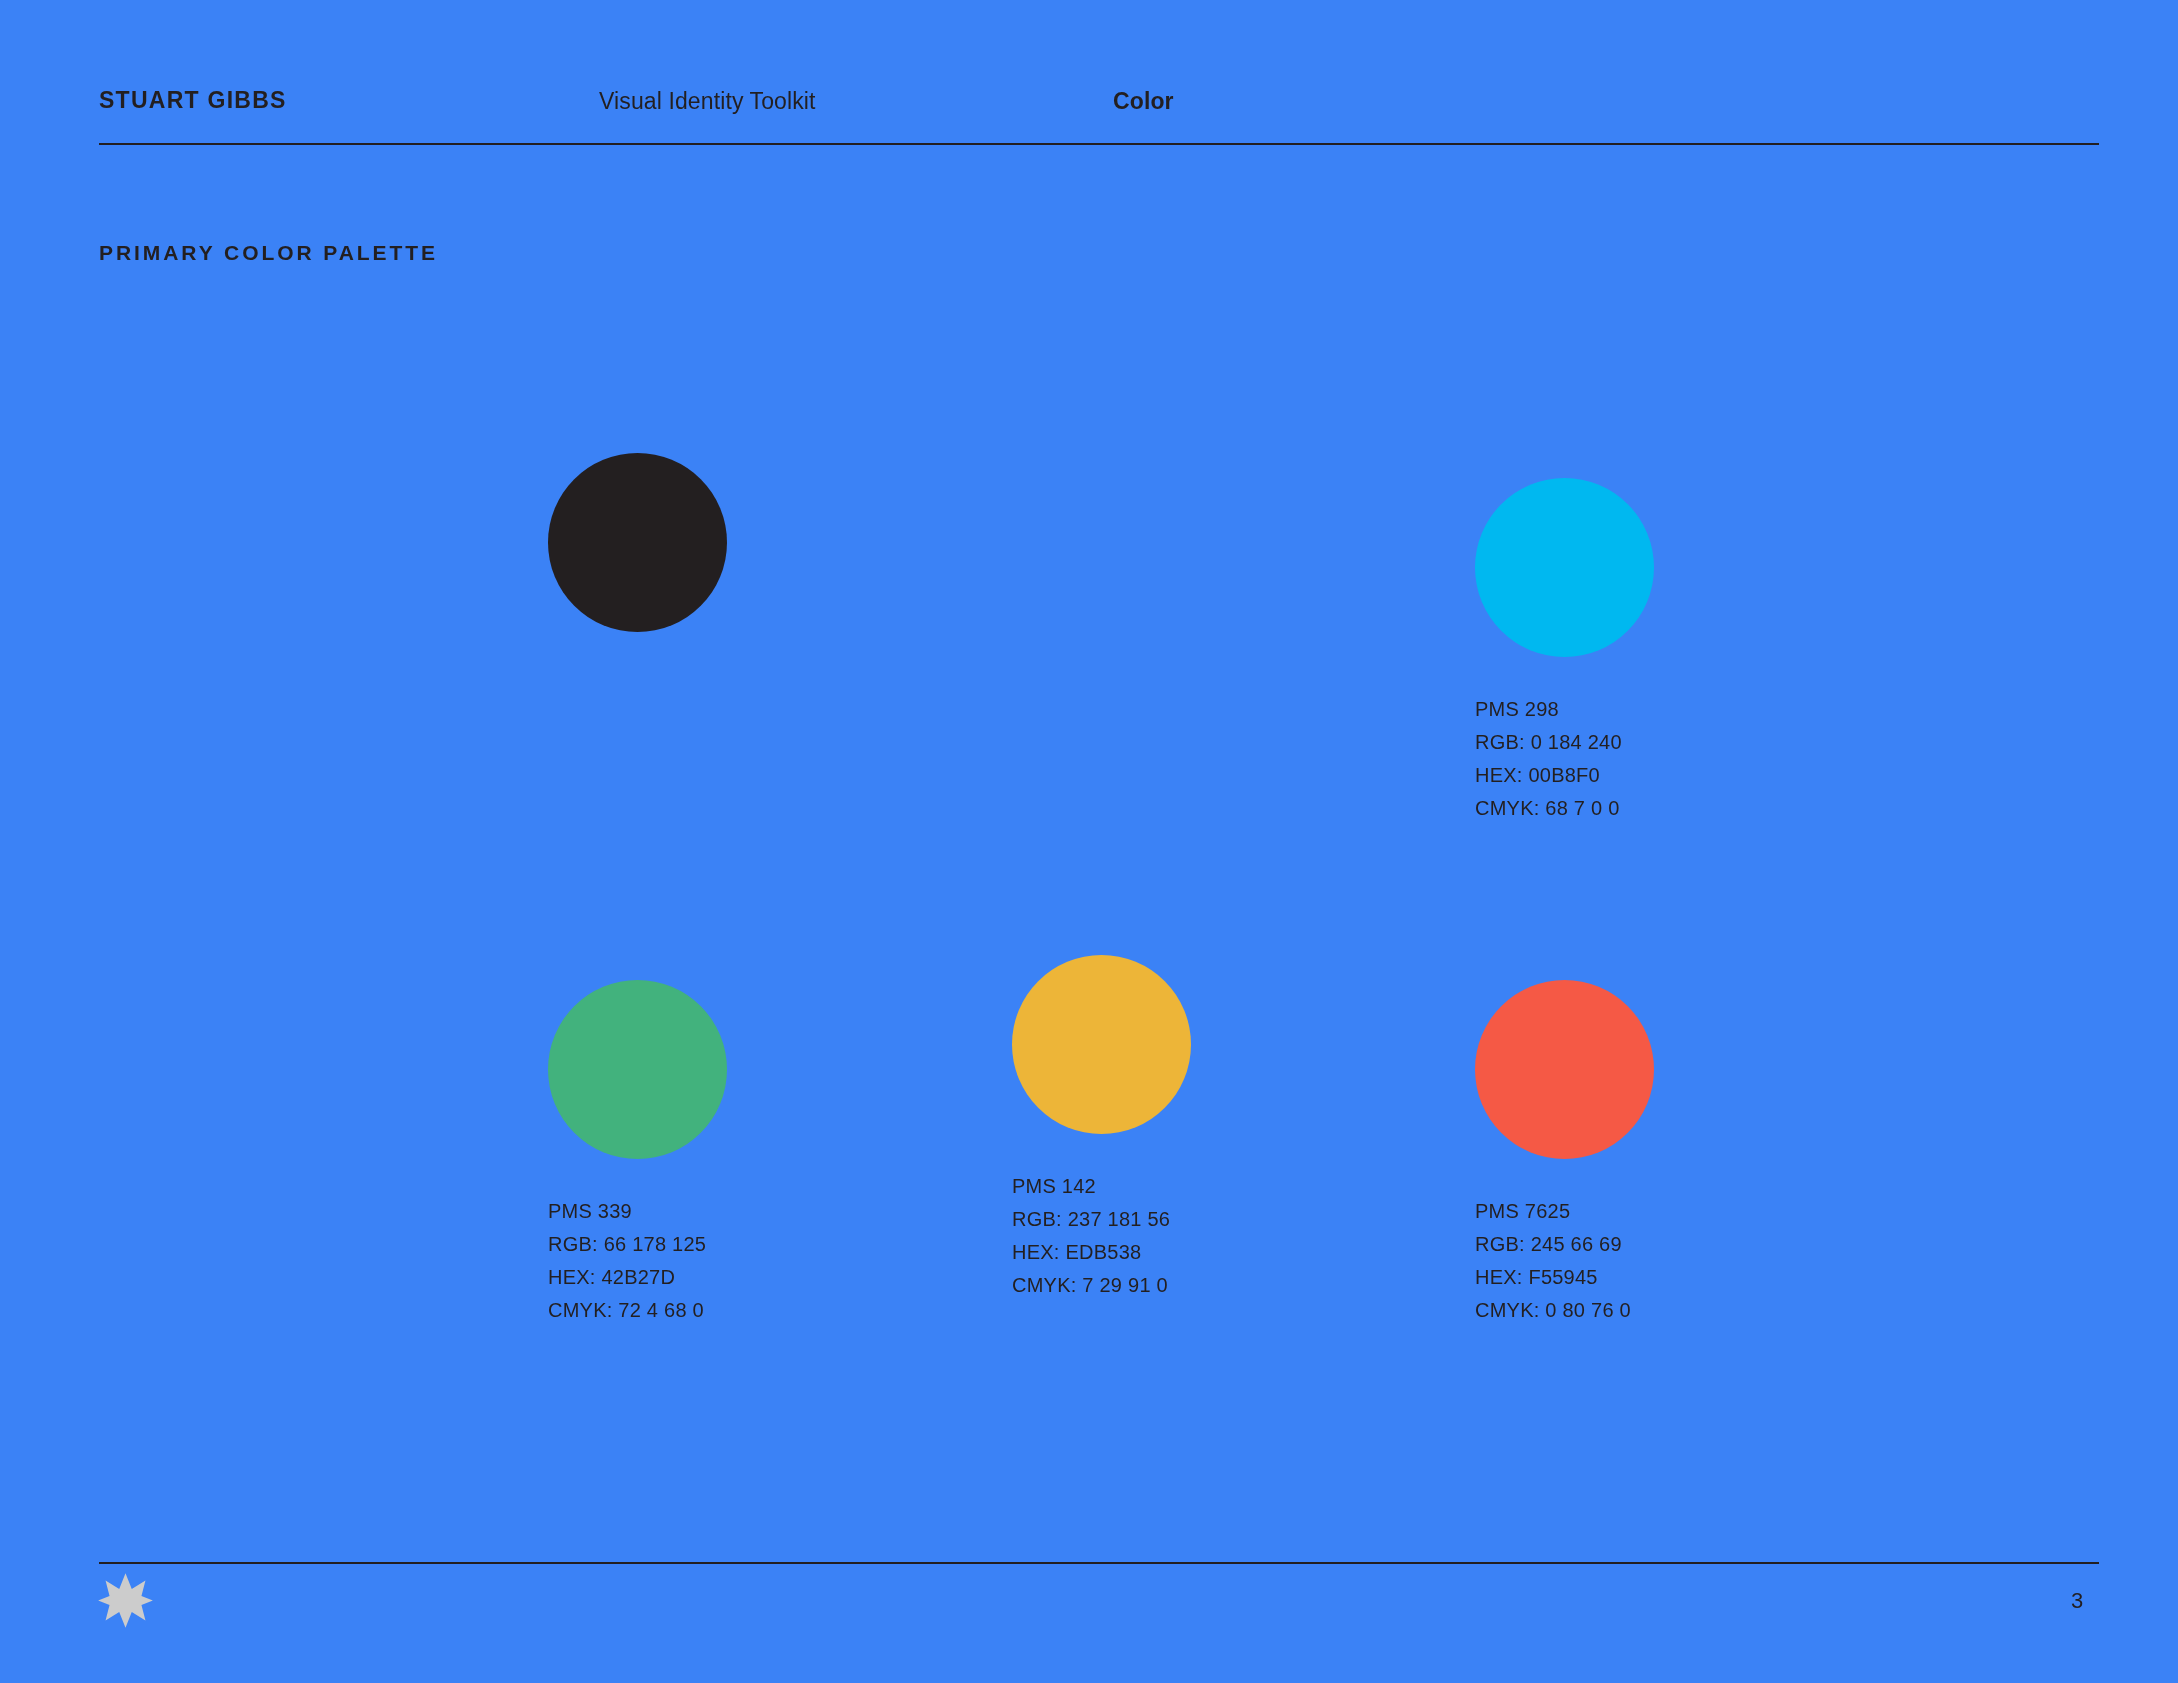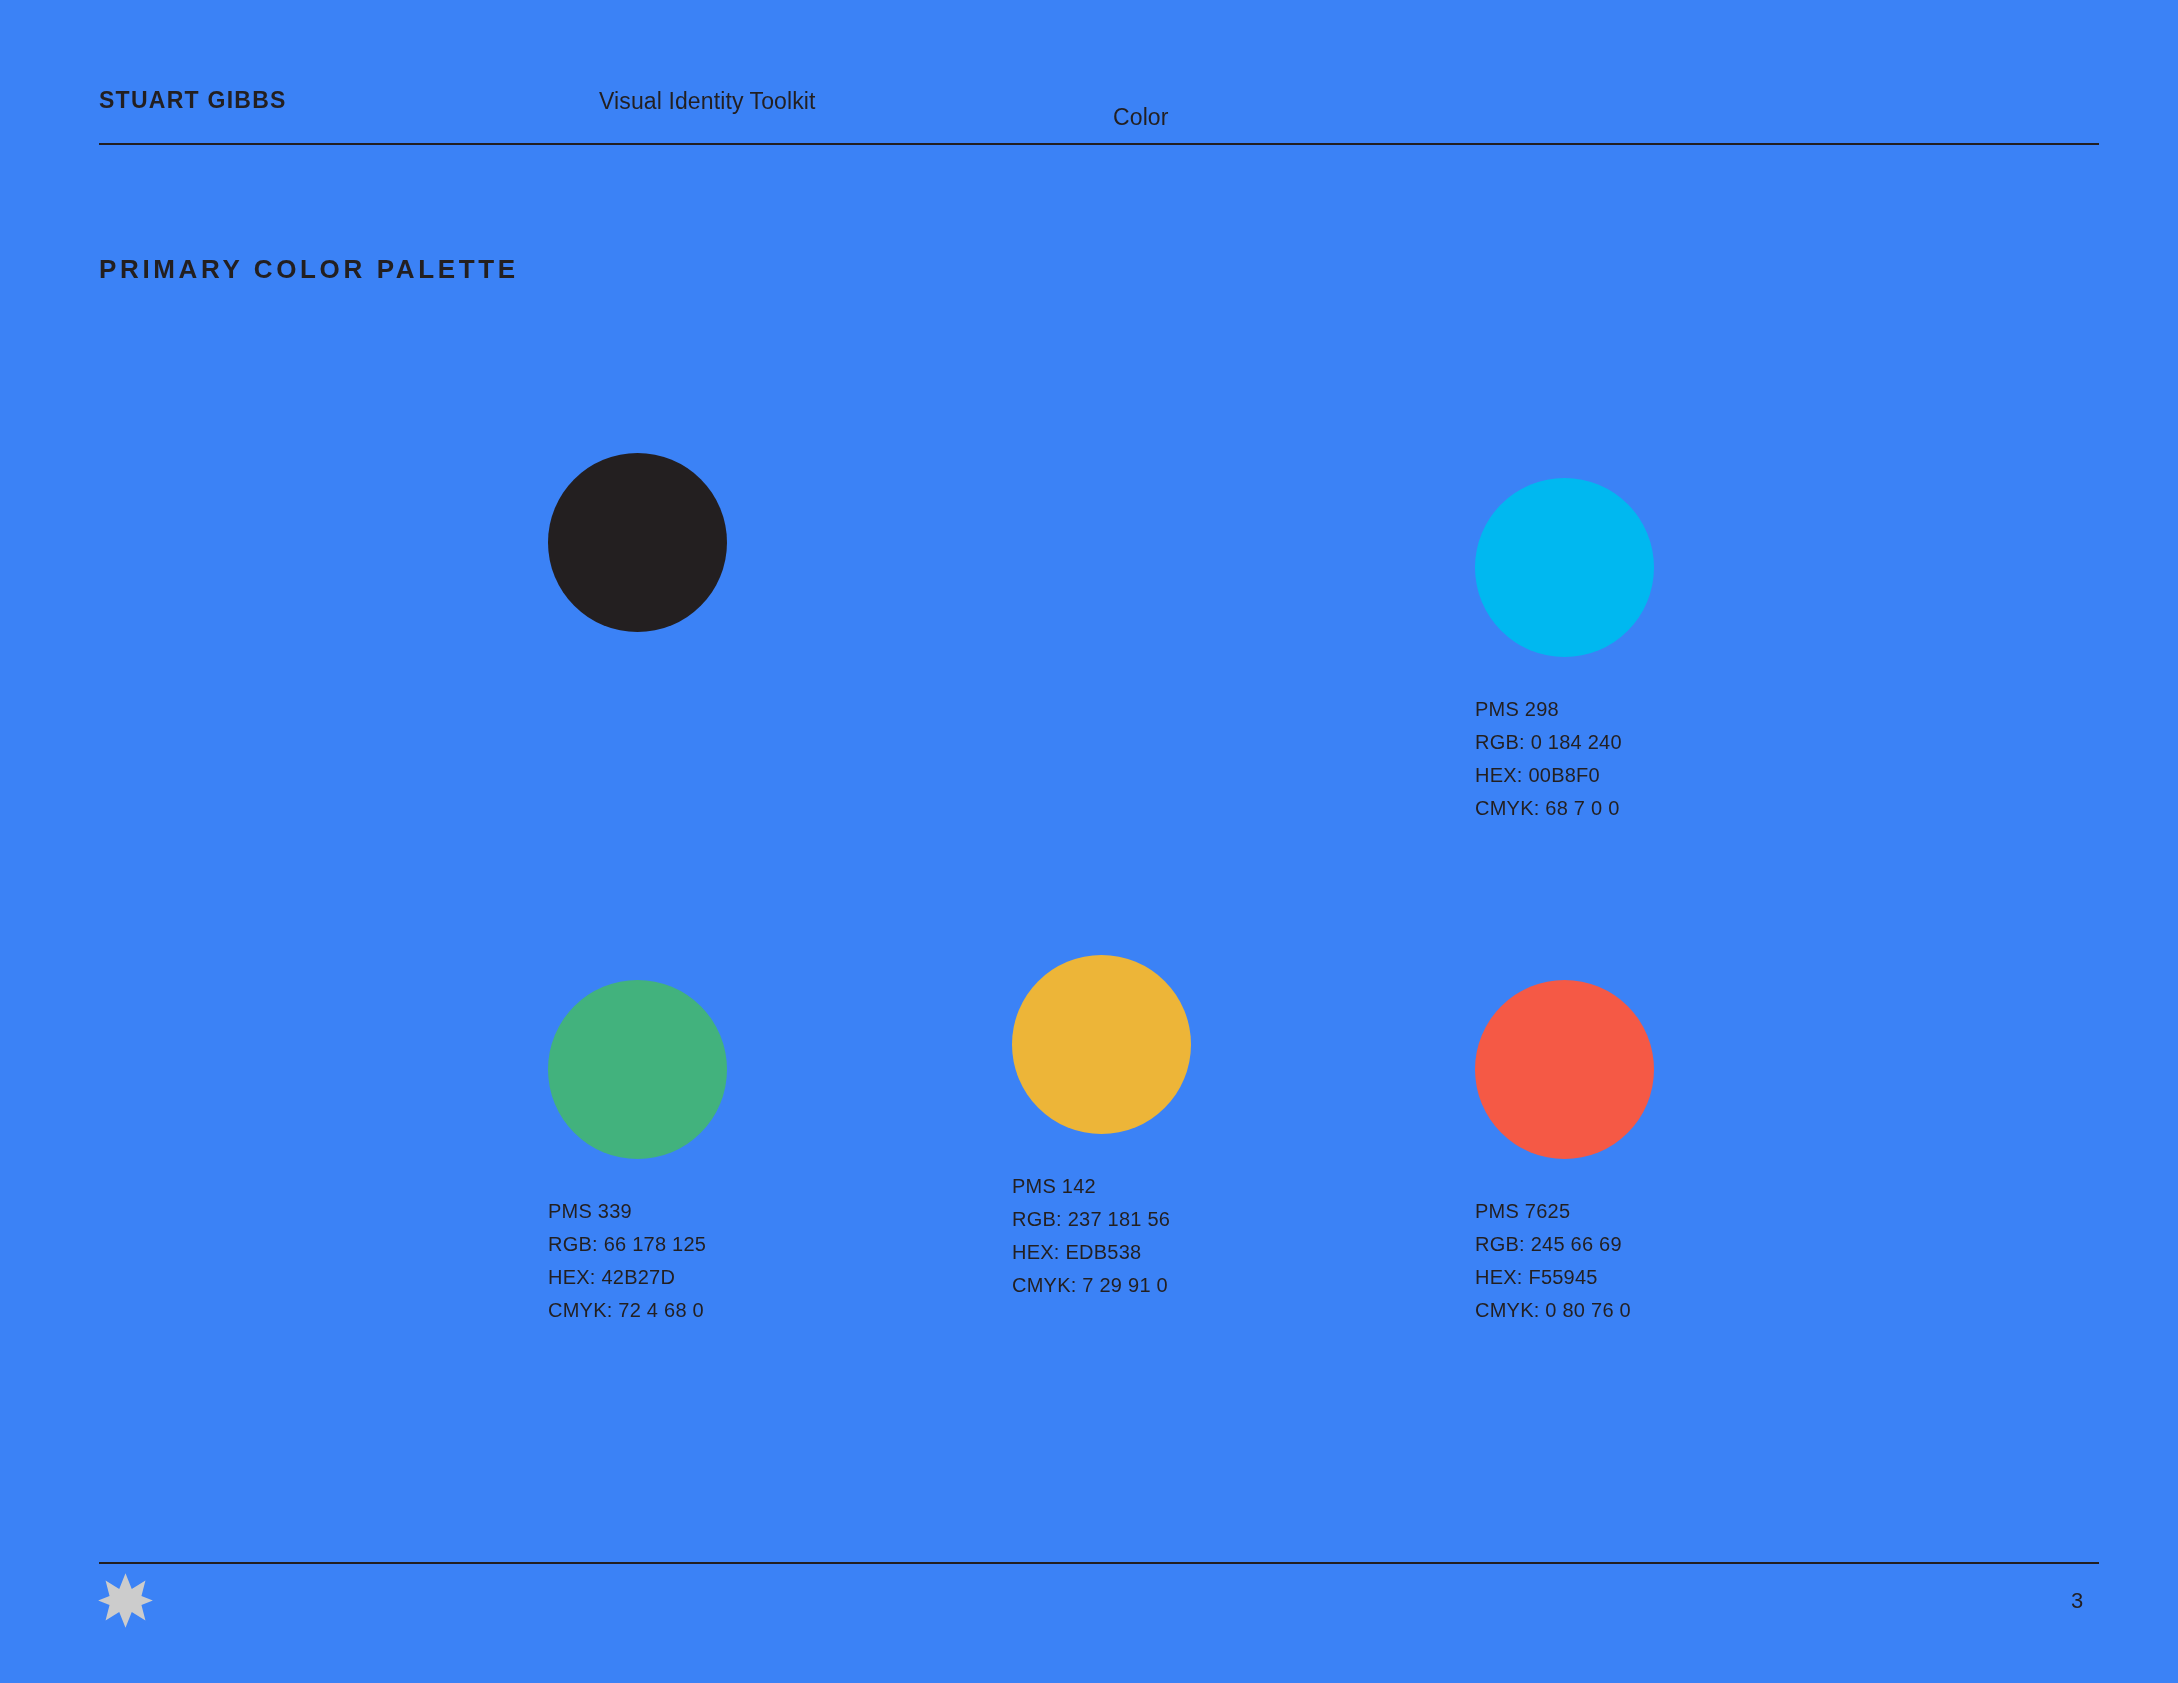--- a/index.html
+++ b/index.html
@@ -48,41 +48,40 @@
     font-weight: 400;
     letter-spacing: 0.005em;
     color: #231F20;
     white-space: nowrap;
   }
   .header-section {
     position: absolute;
     left: 1014px;
     top: 1px;
     font-size: 23px;
-    font-weight: 400;
+    font-weight: 700;
     letter-spacing: 0.005em;
     color: #231F20;
     white-space: nowrap;
-    margin-top: 16px;
   }
   .header-rule {
     position: absolute;
     left: 99px;
     top: 143px;
     width: 2000px;
     height: 2px;
     background: #231F20;
   }
 
   
   .section-title {
     position: absolute;
     left: 99px;
-    top: 254px;
-    font-size: 26px;
+    top: 241px;
+    font-size: 21px;
     font-weight: 700;
     letter-spacing: 0.14em;
     color: #231F20;
     white-space: nowrap;
   }
 
   
   .swatch-grid {
     position: absolute;
     left: 0;

